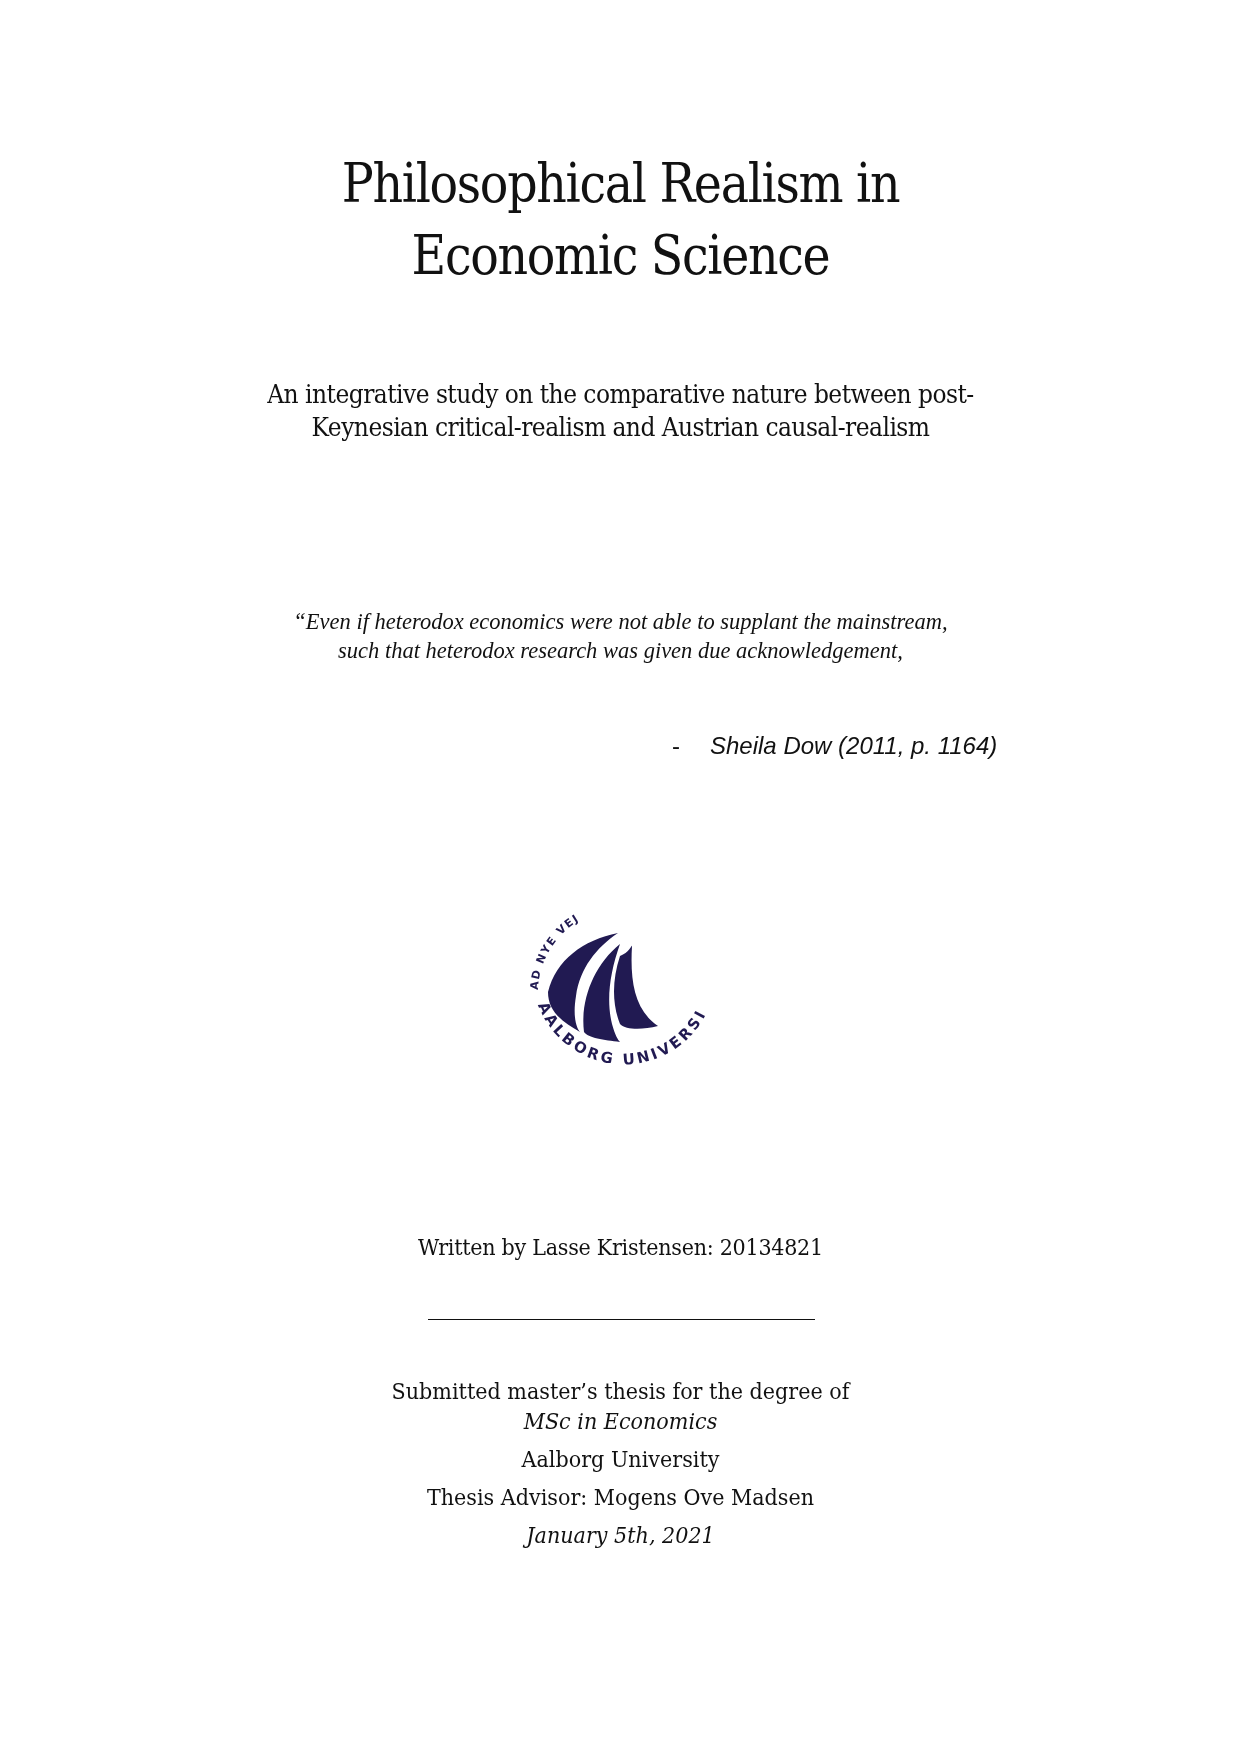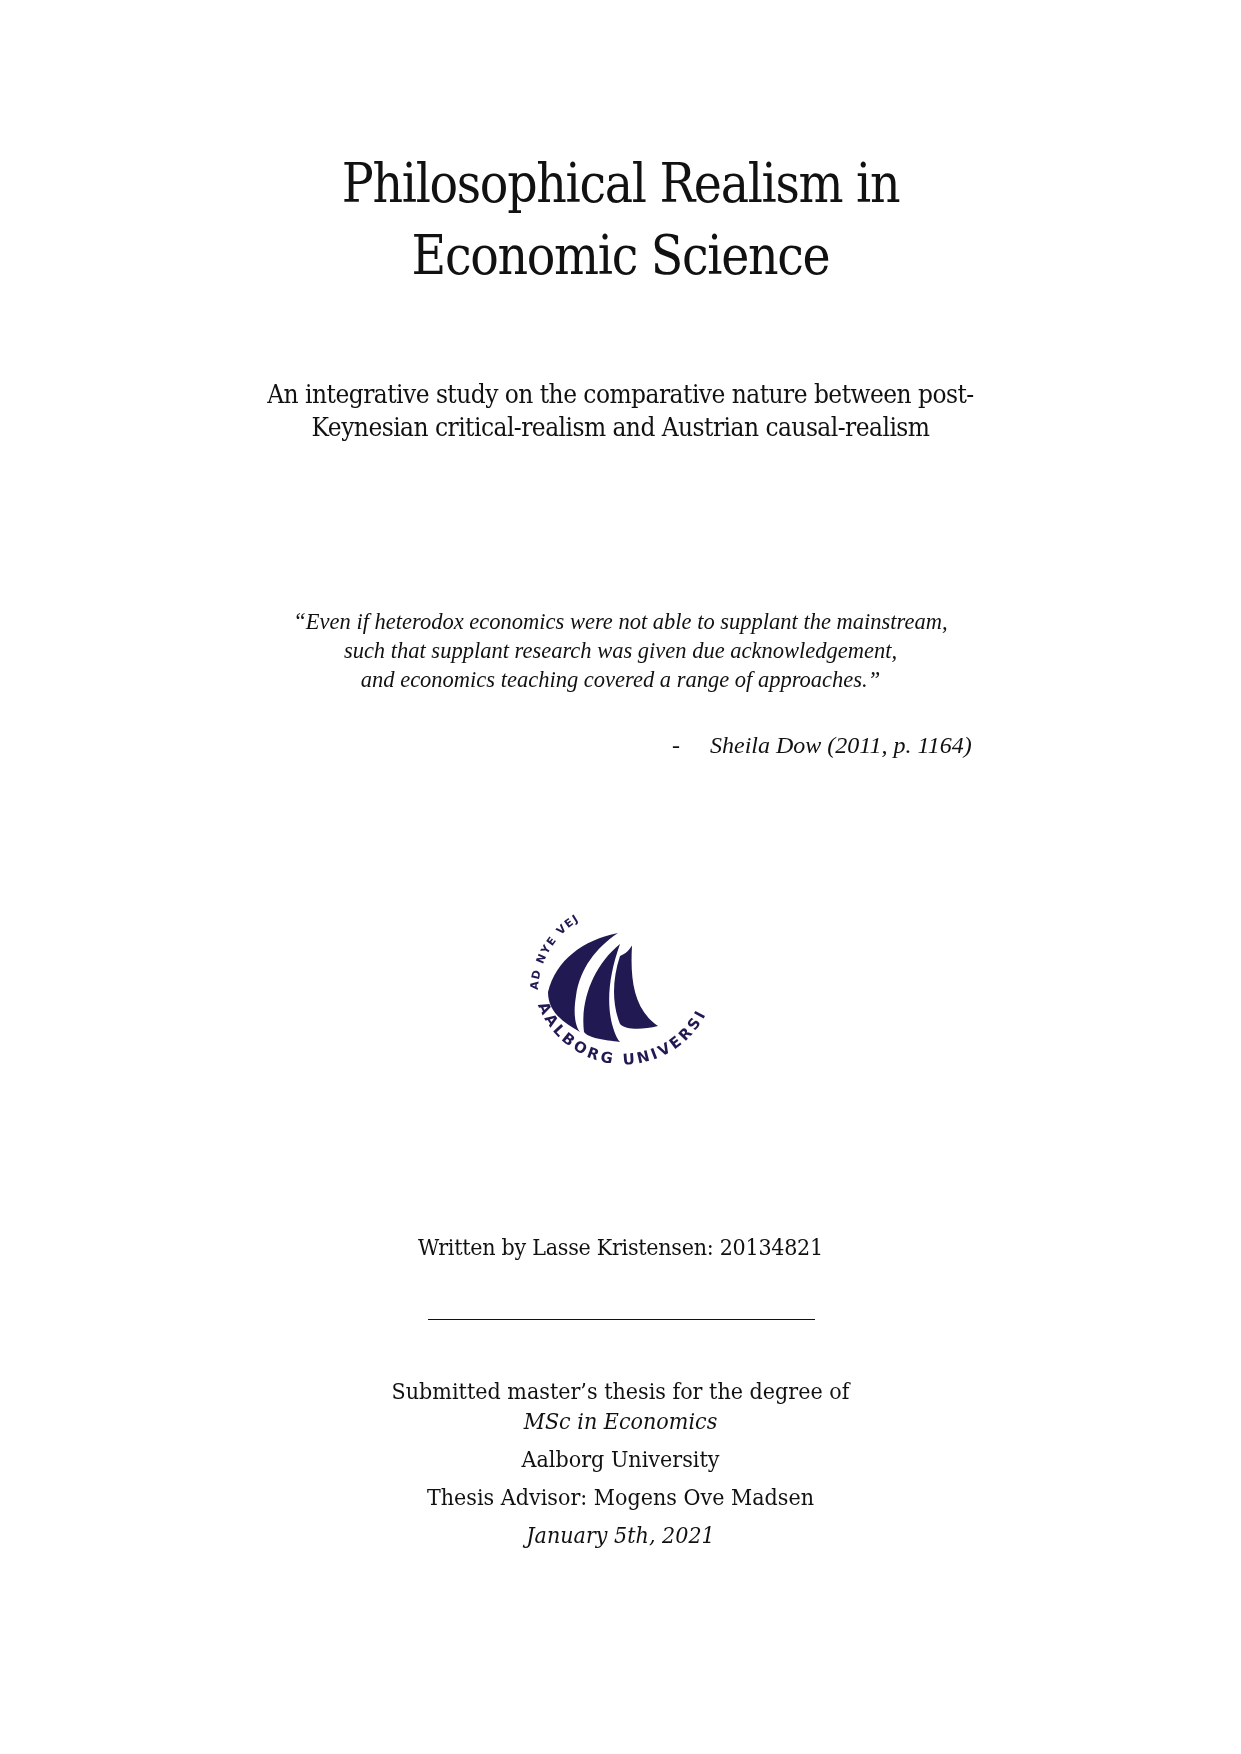--- a/index.html
+++ b/index.html
@@ -1,21 +1,21 @@
 <!DOCTYPE html>
 <html><head>
   <meta charset="utf-8">
   <style>
     html, body { margin: 0; padding: 0; background: #ffffff; }
     body { width: 1241px; height: 1754px; position: relative; overflow: hidden; color: #111; font-family: "DejaVu Serif", serif; }
     .abs { position: absolute; left: 0; width: 1241px; text-align: center; }
     .title { top: 148px; font-family: "DejaVu Serif", serif; font-size: 54px; line-height: 72px; letter-spacing: -1.5px; font-weight: normal; margin: 0; transform: scaleX(0.88); }
     .subtitle { top: 378px; font-size: 26px; line-height: 33px; letter-spacing: -0.6px; transform: scaleX(0.9); }
     .quote { top: 607px; font-family: "Liberation Serif", serif; font-style: italic; font-size: 22.5px; line-height: 29px; }
-    .attrib { position: absolute; top: 732px; left: 672px; font-family: Liberation Serif, serif; font-style: italic; font-size: 24px; white-space: nowrap; }
+    .attrib { position: absolute; top: 732px; left: 672px; font-family: Liberation Sans, sans-serif; font-style: italic; font-size: 24px; white-space: nowrap; }
     .attrib .dash { display: inline-block; width: 38px; font-style: normal; }
     .logo { position: absolute; left: 508px; top: 900px; width: 224px; height: 200px; }
     .author { top: 1234px; font-size: 22.5px; letter-spacing: -0.3px; transform: scaleX(0.92); }
     .rule { position: absolute; top: 1319px; left: 428px; width: 387px; height: 0; border-top: 1.5px solid #111; }
     .sub-block { top: 1376px; font-size: 22.5px; transform: scaleX(0.92); }
     .sub-block div { line-height: 30px; }
     .sub-block .it { font-style: italic; }
     .sub-block .gap { margin-top: 8px; }
   </style>
 </head>
@@ -26,22 +26,21 @@
   <div>Economic Science</div>
 </h1>
 
 <div class="abs subtitle">
   <div>An integrative study on the comparative nature between post-</div>
   <div>Keynesian critical-realism and Austrian causal-realism</div>
 </div>
 
 <div class="abs quote">
   <div>“Even if heterodox economics were not able to supplant the mainstream,</div>
-  <div>such that supplant research was given due acknowledgement,</div>
-  <div>and economics teaching covered a range of approaches.”</div>
+  <div>such that heterodox research was given due acknowledgement,</div>
 </div>
 
 <div class="attrib">
   <span class="dash">-</span><span>Sheila Dow (2011, p. 1164)</span>
 </div>
 
 <div class="logo">
   <svg width="224" height="200" viewBox="0 0 224 200" xmlns="http://www.w3.org/2000/svg">
     <defs>
       <path id="arcMotto" d="M 30 90 A 85 85 0 0 1 72 20" fill="none"></path>

